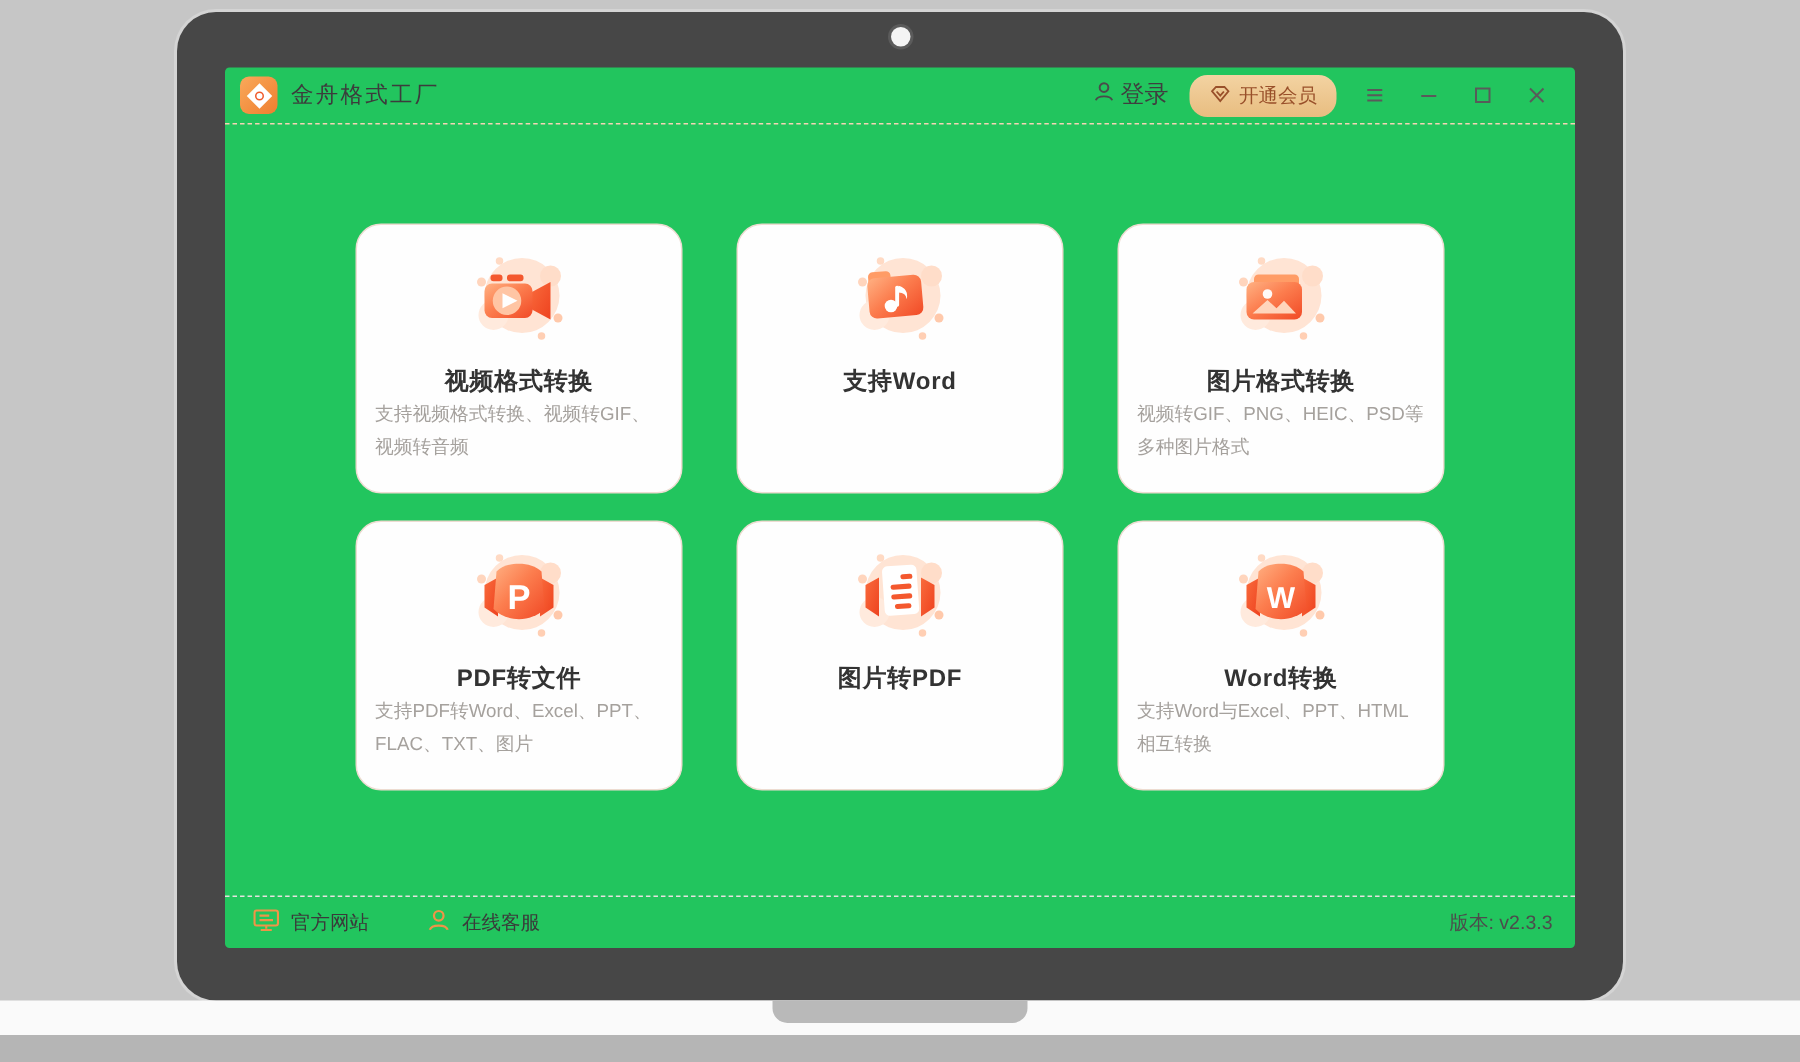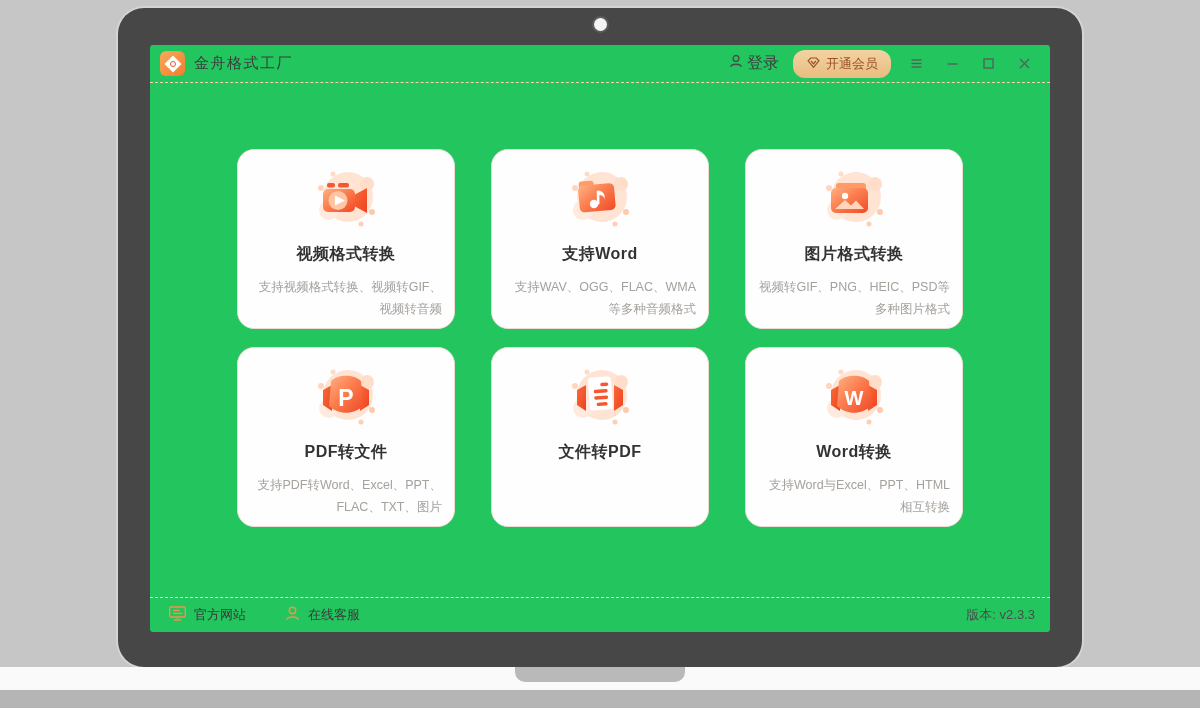--- a/index.html
+++ b/index.html
@@ -98,22 +98,22 @@
     display:flex; flex-direction:column; align-items:center;
     padding-top:13px; cursor:pointer;
   }
   .card-icon { width:76px; height:72px; }
   .card-icon svg { width:76px; height:72px; display:block; }
   .card-title {
     margin-top:9px; font-size:16px; font-weight:bold; color:#333;
     letter-spacing:0.5px;
   }
   .card-desc {
-    margin-top:11px; padding:0 12px;
-    font-size:12.5px; color:#a5a19d; line-height:22px; text-align:right;
+    margin-top:0; padding:0 12px;
+    font-size:12.5px; color:#a5a19d; line-height:22px; text-align:left;
   }
 
   
   .app-footer {
     flex:0 0 35px; border-top:1px dashed #e5e2df;
     display:flex; align-items:center;
     padding:0 15px 0 18px; column-gap:38px;
   }
   .footer-link {
     display:flex; align-items:center; gap:7px;
@@ -236,21 +236,20 @@
             <g transform="rotate(-5 38 36)">
               <rect x="18" y="17" width="15" height="9" rx="3" fill="#ff9c66"></rect>
               <rect x="17" y="21" width="36" height="27" rx="5" fill="url(#og)"></rect>
             </g>
             <circle cx="32" cy="41" r="4.2" fill="#fff"></circle>
             <rect x="34.8" y="27.5" width="2.6" height="14" rx="1.2" fill="#fff"></rect>
             <path d="M37 27.5 q7 2 5.5 9 q-0.5 -4.5 -5.5 -4.5 Z" fill="#fff"></path>
           </svg>
         </div>
     <div class="card-title">支持Word</div>
-    <div class="card-desc">支持WAV、OGG、FLAC、WMA等多种音频格式</div>
   </div>
 
   <div class="card">
     <div class="card-icon">
           <svg viewBox="0 0 76 72">
             <circle cx="40" cy="34" r="25" fill="#ffe4d4"></circle>
             <circle cx="21" cy="47" r="10" fill="#ffeadd"></circle>
             <circle cx="59" cy="21" r="7" fill="#ffddc9"></circle>
             <circle cx="64" cy="49" r="3" fill="#ffc9ab"></circle>
             <circle cx="13" cy="25" r="3" fill="#ffd5bd"></circle>
@@ -300,21 +299,21 @@
             <path d="M61 29 L52 24 L52 50 L61 44 Z" fill="url(#og2)"></path>
             <g transform="rotate(-4 38 34)">
               <rect x="27" y="16" width="23" height="33" rx="3.5" fill="#fff"></rect>
               <rect x="39" y="22" width="8" height="3.4" rx="1.7" fill="#f4582e"></rect>
               <rect x="32" y="28.5" width="14" height="3.4" rx="1.7" fill="#f4582e"></rect>
               <rect x="32" y="35" width="14" height="3.4" rx="1.7" fill="#f4582e"></rect>
               <rect x="34" y="41.5" width="11" height="3.4" rx="1.7" fill="#f4582e"></rect>
             </g>
           </svg>
         </div>
-    <div class="card-title">文件转PDF</div>
+    <div class="card-title">图片转PDF</div>
   </div>
 
   <div class="card">
     <div class="card-icon">
           <svg viewBox="0 0 76 72">
             <circle cx="40" cy="34" r="25" fill="#ffe4d4"></circle>
             <circle cx="21" cy="47" r="10" fill="#ffeadd"></circle>
             <circle cx="59" cy="21" r="7" fill="#ffddc9"></circle>
             <circle cx="64" cy="49" r="3" fill="#ffc9ab"></circle>
             <circle cx="13" cy="25" r="3" fill="#ffd5bd"></circle>

